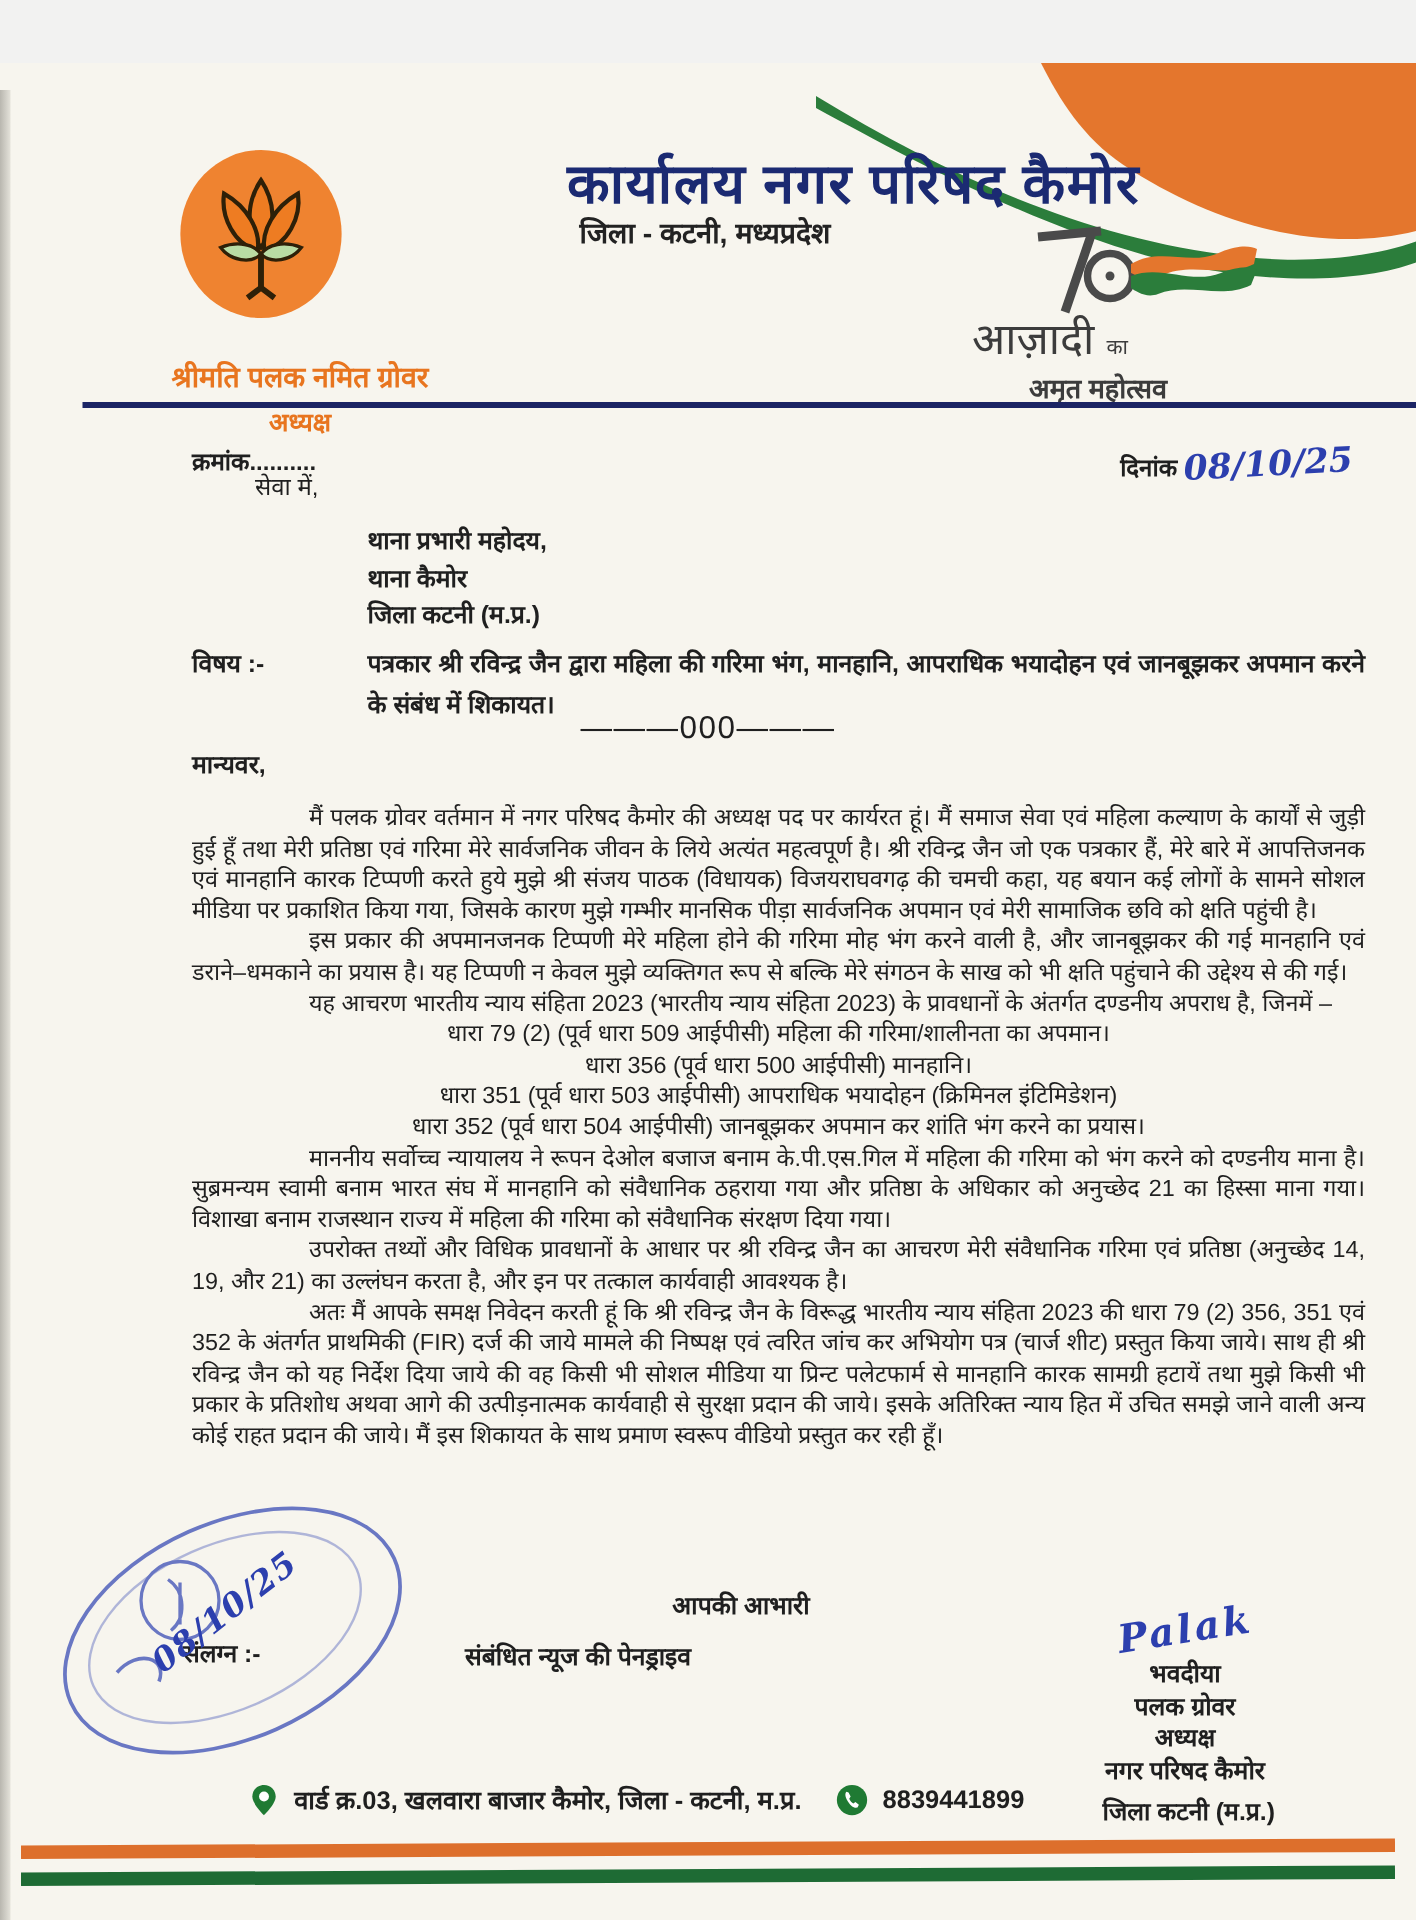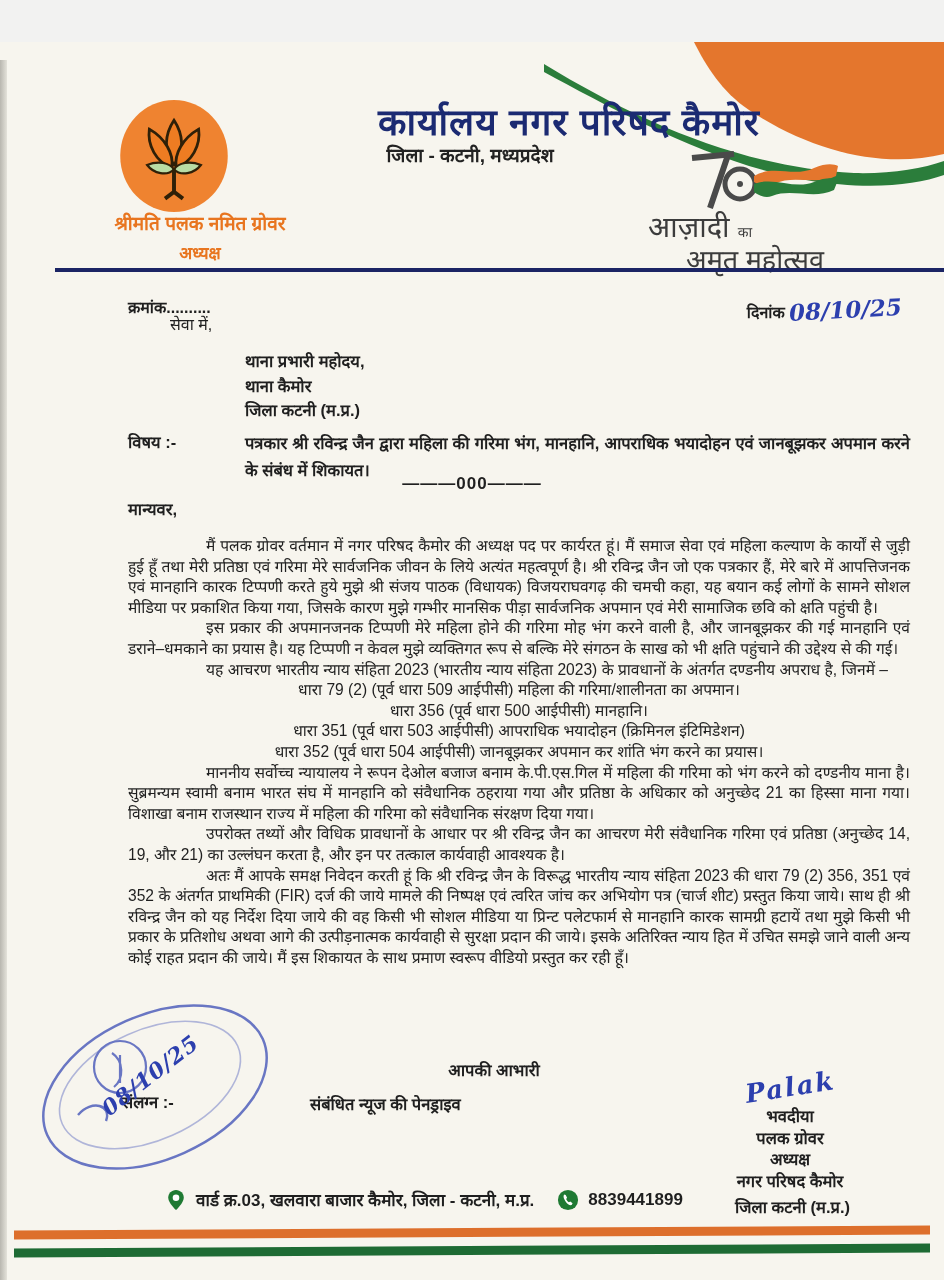--- a/index.html
+++ b/index.html
@@ -15,43 +15,43 @@
     background:linear-gradient(90deg,#8f8d85,#d8d6cd); opacity:.6; }
 
   
   .swoosh { position:absolute; top:42px; right:0; width:400px; height:175px; }
   .lotus-wrap { position:absolute; top:100px; left:118px; width:112px; height:112px; }
   .title { position:absolute; top:95px; left:180px; width:580px; text-align:right;
     font-size:37px; font-weight:bold; color:#1b2a72; letter-spacing:1px; }
   .subtitle { position:absolute; top:142px; left:180px; width:580px; text-align:center;
     font-size:19px; font-weight:bold; color:#222; }
   .nameplate { position:absolute; top:210px; left:55px; width:290px; text-align:center; }
-  .nameplate .nm { font-size:19px; font-weight:bold; color:#e8751f; }
+  .nameplate .nm { font-size:19px; font-weight:bold; color:#e8751f;margin-top:28px; }
   .nameplate .rl { font-size:17px; font-weight:bold; color:#e8751f; margin-top:5px; }
   .amrit { position:absolute; top:150px; left:648px; width:230px; }
   .amrit .row75 { display:flex; align-items:flex-start; margin-left:40px; }
   .amrit .txt1 { font-size:29px; color:#3c3c3c; line-height:30px; }
   .amrit .txt1 .small { font-size:14px; color:#3c3c3c; }
-  .amrit .txt2 { font-size:27px; color:#3c3c3c; margin-left:38px; line-height:26px; }
+  .amrit .txt2 { font-size:18px; color:#3c3c3c; margin-left:38px; line-height:26px;font-weight:bold; }
   .header-rule { position:absolute; top:268px; left:55px; width:889px; height:4px; background:#1b2464; }
 
   
   .meta-row { position:absolute; top:296px; left:128px; width:782px; font-size:16px; font-weight:bold; }
   .kramank { position:absolute; left:0; top:0; }
   .dinank { position:absolute; right:8px; top:0; }
   .hand { font-family:"DejaVu Serif","Liberation Serif",serif; font-style:italic;
     color:#2c3fae; }
   .dinank .hand { font-size:23px; display:inline-block; transform:rotate(-3deg); font-weight:bold; }
   .seva { position:absolute; top:313px; left:170px; font-size:16px; font-weight:normal; }
   .recipient { position:absolute; top:349px; left:245px; font-size:16.5px; font-weight:bold; line-height:24.5px; }
   .subject-row { position:absolute; top:430px; left:128px; width:782px; display:flex; }
   .subject-label { width:117px; font-size:16.5px; font-weight:bold; flex:none; }
   .subject-text { width:665px; font-size:16.5px; font-weight:bold; line-height:26.5px; text-align:justify; }
   .divider000 { position:absolute; top:474px; left:0; width:944px; text-align:center;
-    font-size:17px; font-weight:bold; letter-spacing:1px; }
+    font-size:21px; font-weight:normal; letter-spacing:1px; }
   .greeting { position:absolute; top:497px; left:128px; font-size:16.5px; font-weight:bold; }
 
   
   .letter-body { position:absolute; top:536px; left:128px; width:782px;
     font-size:15.6px; line-height:20.6px; text-align:justify; font-weight:500; }
   .letter-body p.indent { text-indent:78px; }
   .letter-body .dhara { text-align:center; }
 
   .thanks { position:absolute; top:1058px; left:0; width:944px; text-align:center;
     font-size:16.5px; font-weight:bold;padding-left:44px; }

